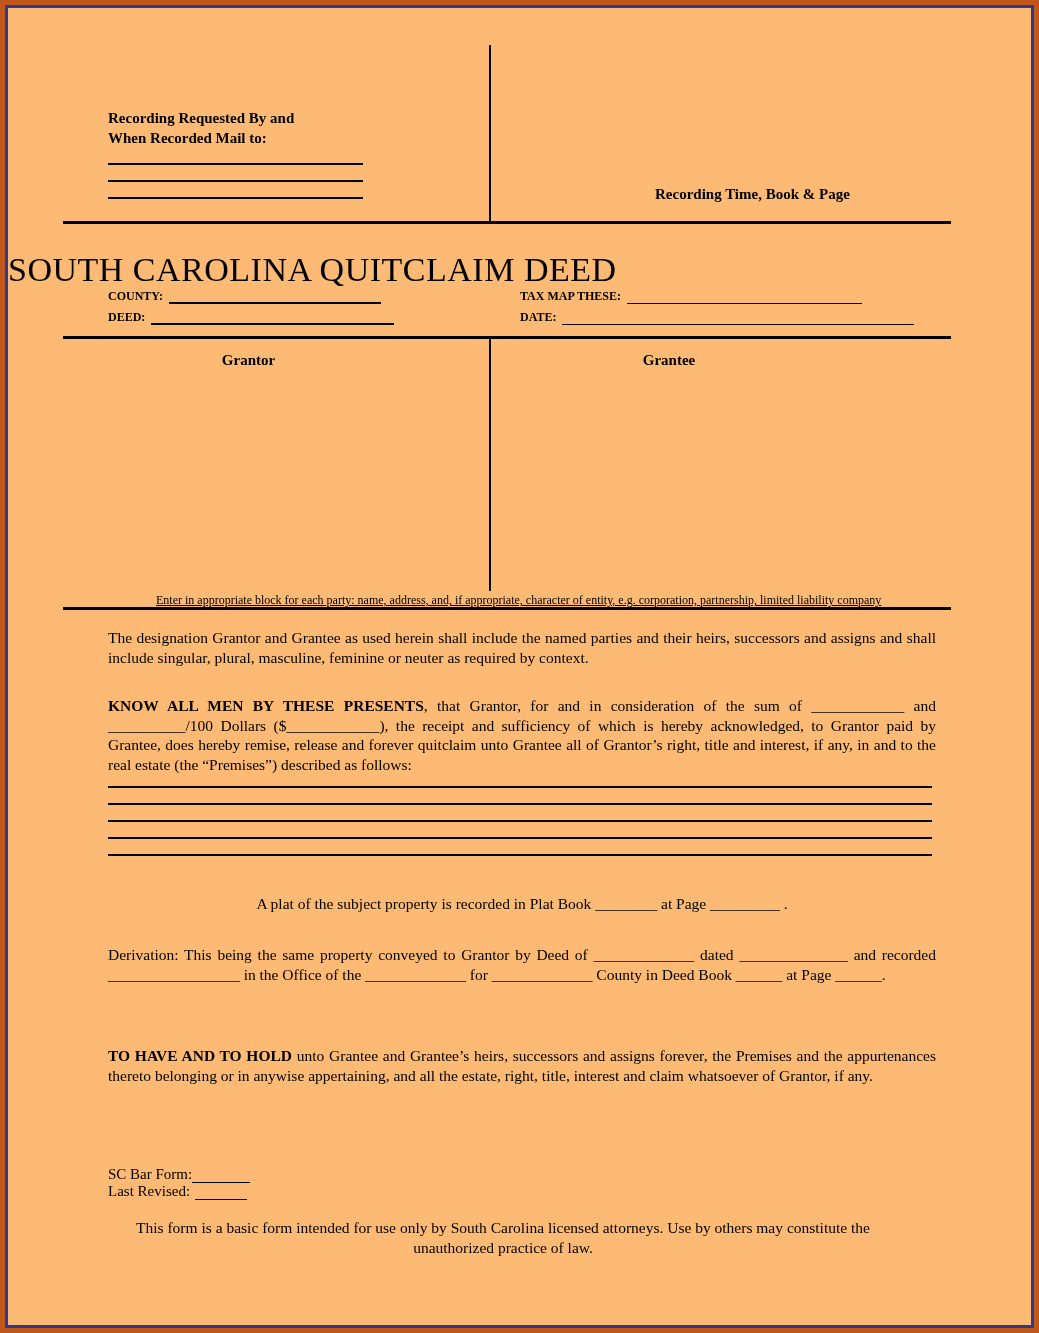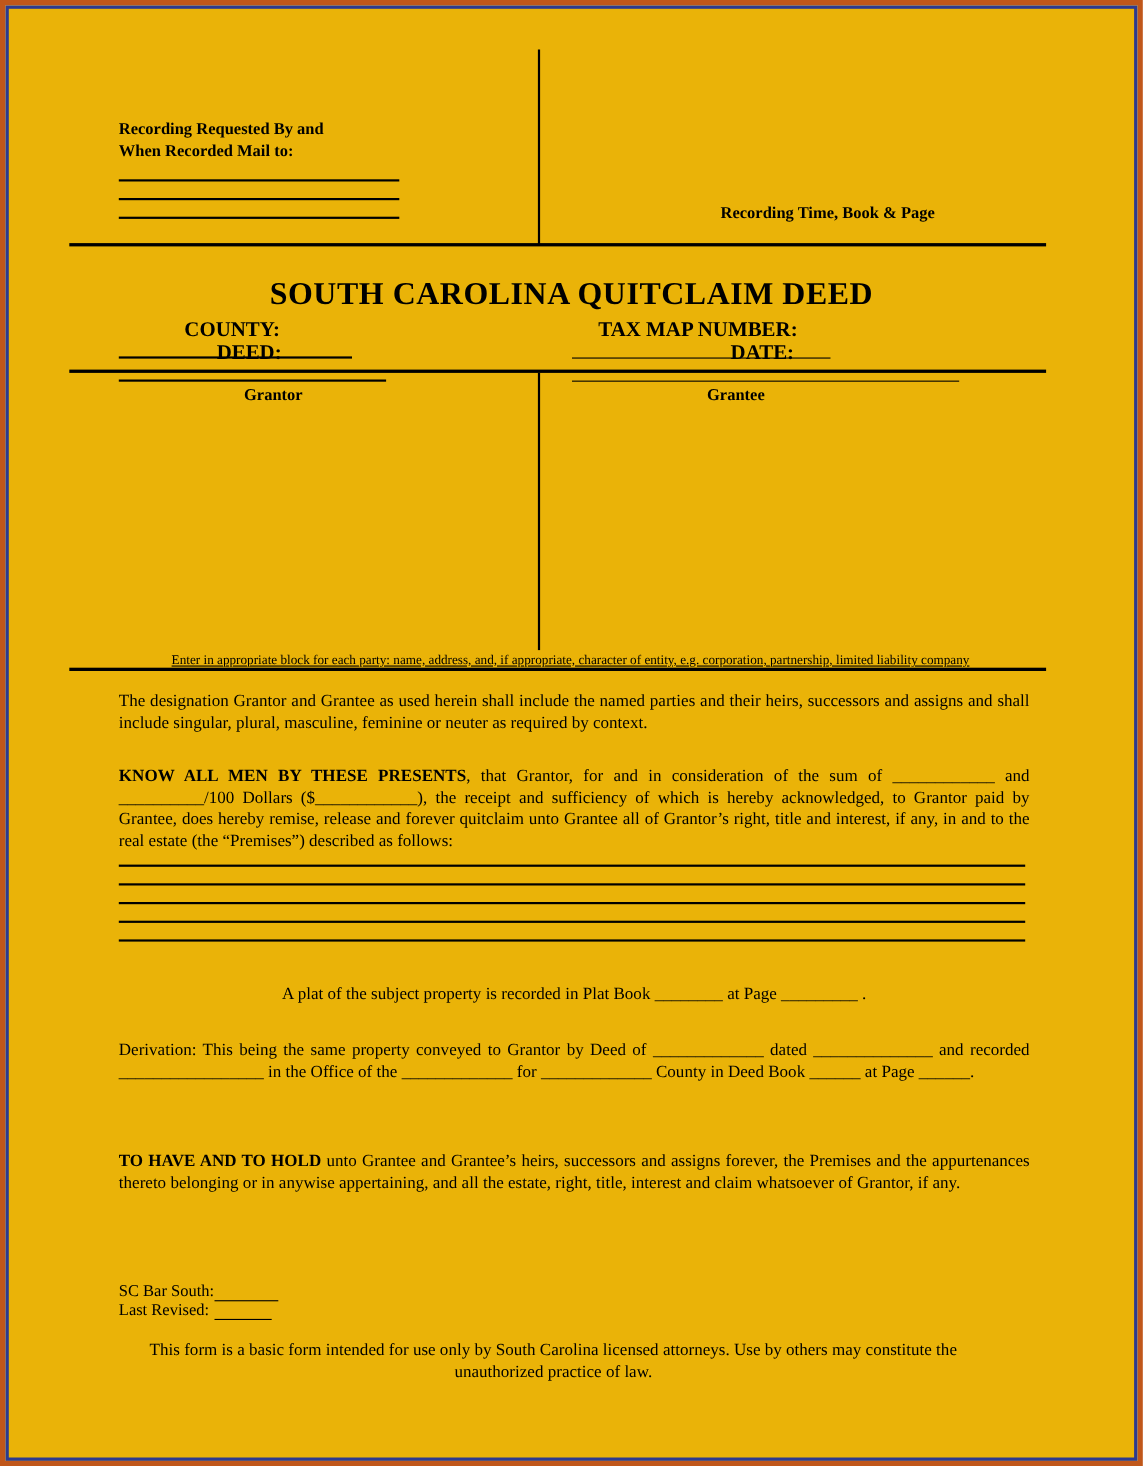--- a/index.html
+++ b/index.html
@@ -10,38 +10,38 @@
   *{box-sizing:border-box;}
   body{margin:0;background:#fff;font-family:"Liberation Serif","DejaVu Serif",serif;color:var(--ink);}
   .frame{
     width:1039px;height:1333px;
     border:5px solid var(--border-outer);
     background:#fff;
   }
   .inner{
     width:100%;height:100%;
     border:3px solid var(--border-inner);
-    position:relative;background:#eab308;overflow:hidden;
+    position:relative;background:#fdba74;overflow:hidden;
   }
   .abs{position:absolute;}
   .bold{font-weight:bold;}
   .fs15{font-size:15px;line-height:20px;}
   .vdiv{position:absolute;width:2px;background:#000;}
   .rule{position:absolute;height:3px;background:#000;}
   .addr-line{width:255px;height:14px;border-bottom:2px solid #000;margin-top:3px;}
-  .field-row{display:flex;align-items:center;font-size:19px;flex-direction:column;}
+  .field-row{display:flex;align-items:flex-end;font-size:12px;}
   .field-row .lbl{font-weight:bold;white-space:nowrap;margin-right:6px;}
   .blank{display:inline-block;height:15px;border-bottom:1px solid #000;}
   .blank.thick{border-bottom-width:2px;}
   .party-head{font-weight:bold;font-size:15px;text-align:center;}
   .instruction{font-size:12px;text-decoration:underline;white-space:nowrap;margin-left:48px;}
   .para{font-size:15.5px;line-height:19.5px;width:828px;text-align:justify;}
   .para.left{text-align:center;}
   .desc-line{position:absolute;left:100px;width:824px;height:2px;background:#000;}
-  .title{width:100%;text-align:center;font-weight:bold;font-size:29px;letter-spacing:0.5px;}
+  .title{width:100%;text-align:left;font-weight:normal;font-size:34px;letter-spacing:0.5px;}
   .footer-row{font-size:15px;line-height:17px;display:flex;align-items:flex-end;}
   .footer-row .lbl{white-space:nowrap;}
 </style>
 </head>
 <body>
 
 <div class="frame">
   <div class="inner">
 
     <div class="vdiv" style="left:481px;top:37px;height:177px"></div>
@@ -58,21 +58,21 @@
 
     <div class="rule" style="left:55px;top:213px;width:888px"></div>
 
     <div class="abs title" style="left:0;top:243px">SOUTH CAROLINA QUITCLAIM DEED</div>
 
     <div class="abs field-row" style="left:100px;top:281px">
       <span class="lbl">COUNTY:</span>
       <span class="blank thick" style="width:212px"></span>
     </div>
     <div class="abs field-row" style="left:512px;top:281px">
-      <span class="lbl">TAX MAP NUMBER:</span>
+      <span class="lbl">TAX MAP THESE:</span>
       <span class="blank" style="width:235px"></span>
     </div>
     <div class="abs field-row" style="left:100px;top:302px">
       <span class="lbl">DEED:</span>
       <span class="blank thick" style="width:243px"></span>
     </div>
     <div class="abs field-row" style="left:512px;top:302px">
       <span class="lbl">DATE:</span>
       <span class="blank" style="width:352px"></span>
     </div>
@@ -100,21 +100,21 @@
 
     <div class="abs para left" style="left:100px;top:886px">A plat of the subject property is recorded in Plat Book ________ at Page _________ .</div>
 
     <div class="abs para" style="left:100px;top:937px">Derivation:  This being the same property conveyed to Grantor by Deed of _____________ dated ______________ and recorded _________________ in the Office of the _____________ for _____________ County in Deed Book ______ at Page ______.</div>
 
     <div class="abs para" style="left:100px;top:1038px">
       <span class="bold">TO HAVE AND TO HOLD</span><span> unto Grantee and Grantee’s heirs, successors and assigns forever, the Premises and the appurtenances thereto belonging or in anywise appertaining, and all the estate, right, title, interest and claim whatsoever of Grantor, if any.</span>
     </div>
 
     <div class="abs footer-row" style="left:100px;top:1158px">
-      <span class="lbl">SC Bar South:</span>
+      <span class="lbl">SC Bar Form:</span>
       <span class="blank" style="width:58px"></span>
     </div>
     <div class="abs footer-row" style="left:100px;top:1175px">
       <span class="lbl">Last Revised:</span>
       <span class="blank" style="width:52px;margin-left:5px"></span>
     </div>
 
     <div class="abs para left" style="left:100px;top:1210px;width:790px">This form is a basic form intended for use only by South Carolina licensed attorneys. Use by others may constitute the unauthorized practice of law.</div>
 
   </div>

